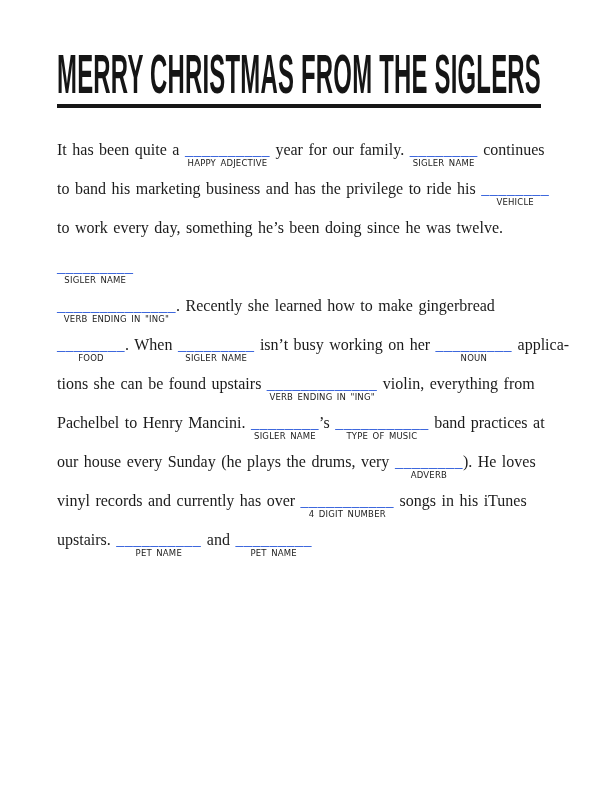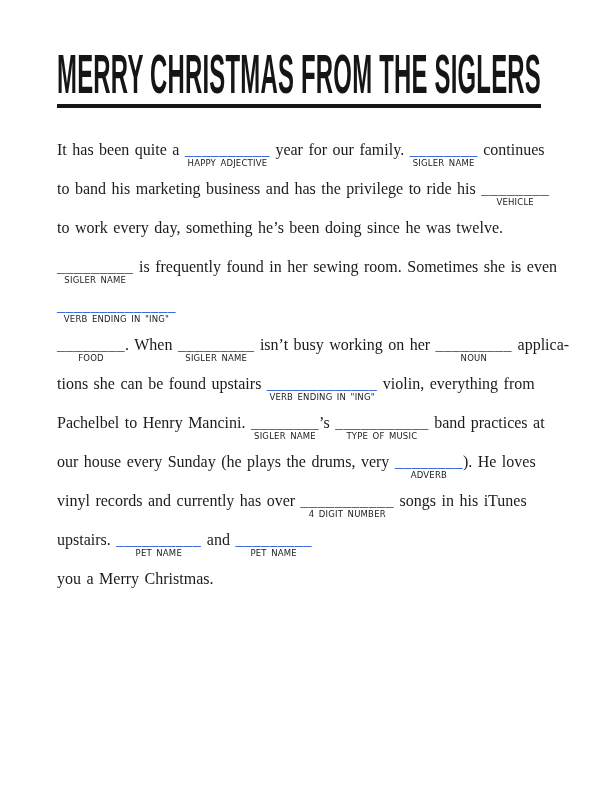--- a/index.html
+++ b/index.html
@@ -73,23 +73,22 @@
 </head>
 <body>
 
 <div class="page">
   <h1 class="title" style="transform: scaleX(0.434861);">MERRY CHRISTMAS FROM THE SIGLERS</h1>
   <div class="rule"></div>
   <div class="letter">
       <div class="line"><span>It has been quite a </span><span class="blank"><span class="us">__________</span><span class="lbl">HAPPY ADJECTIVE</span></span><span> year for our family. </span><span class="blank"><span class="us">________</span><span class="lbl">SIGLER NAME</span></span><span> continues</span></div>
       <div class="line"><span>to band his marketing business and has the privilege to ride his </span><span class="blank"><span class="us">________</span><span class="lbl">VEHICLE</span></span></div>
       <div class="line"><span>to work every day, something he’s been doing since he was twelve.</span></div>
-      <div class="line"><span class="blank"><span class="us">_________</span><span class="lbl">SIGLER NAME</span></span><span> is frequently found in her sewing room. Sometimes she is even</span></div>
-      <div class="line"><span class="blank"><span class="us">______________</span><span class="lbl">VERB ENDING IN "ING"</span></span></div>
+      <div class="line"><span class="blank"><span class="us">_________</span><span class="lbl">SIGLER NAME</span></span></div>
+      <div class="line"><span class="blank"><span class="us">______________</span><span class="lbl">VERB ENDING IN "ING"</span></span><span>. Recently she learned how to make gingerbread</span></div>
       <div class="line"><span class="blank"><span class="us">________</span><span class="lbl">FOOD</span></span><span>. When </span><span class="blank"><span class="us">_________</span><span class="lbl">SIGLER NAME</span></span><span> isn’t busy working on her </span><span class="blank"><span class="us">_________</span><span class="lbl">NOUN</span></span><span> applica-</span></div>
       <div class="line"><span>tions she can be found upstairs </span><span class="blank"><span class="us">_____________</span><span class="lbl">VERB ENDING IN "ING"</span></span><span> violin, everything from</span></div>
       <div class="line"><span>Pachelbel to Henry Mancini. </span><span class="blank"><span class="us">________</span><span class="lbl">SIGLER NAME</span></span><span>’s </span><span class="blank"><span class="us">___________</span><span class="lbl">TYPE OF MUSIC</span></span><span> band practices at</span></div>
       <div class="line"><span>our house every Sunday (he plays the drums, very </span><span class="blank"><span class="us">________</span><span class="lbl">ADVERB</span></span><span>). He loves</span></div>
       <div class="line"><span>vinyl records and currently has over </span><span class="blank"><span class="us">___________</span><span class="lbl">4 DIGIT NUMBER</span></span><span> songs in his iTunes</span></div>
       <div class="line"><span>upstairs. </span><span class="blank"><span class="us">__________</span><span class="lbl">PET NAME</span></span><span> and </span><span class="blank"><span class="us">_________</span><span class="lbl">PET NAME</span></span></div>
-      <div class="line"><span>you a Merry Christmas.</span></div>
     </div>
 </div>
 
 </body></html>

